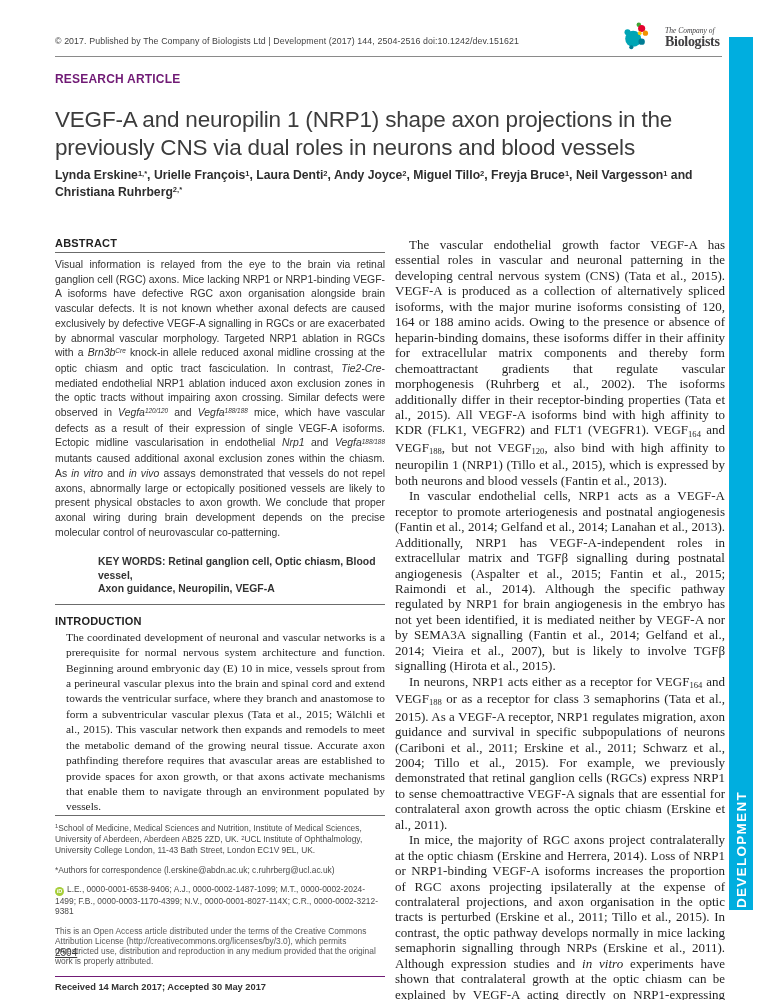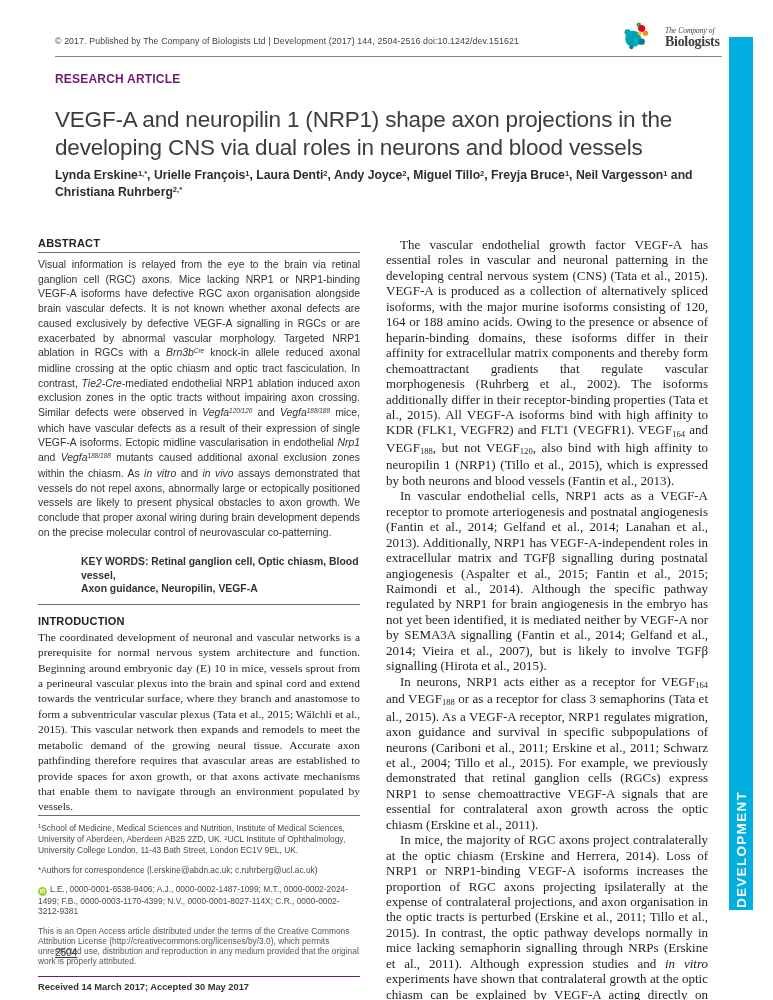--- a/index.html
+++ b/index.html
@@ -38,39 +38,39 @@
     font-size:22.5px;line-height:28px;color:#3c3c3c;
     letter-spacing:-0.2px;
   }
   .authors{
     position:absolute;left:55px;top:168px;width:680px;
     font-size:12.2px;font-weight:bold;color:#2e2e2e;line-height:15.5px;
   }
   .authors sup{font-size:0.62em;position:relative;top:-0.45em;vertical-align:baseline;}
   
   .columns{
-    position:absolute;left:38px;top:237px;width:670px;height:703px;
-    display:flex;gap:26px;
+    position:absolute;left:55px;top:237px;width:670px;height:703px;
+    display:flex;gap:10px;
   }
   .col{width:330px;display:flex;flex-direction:column;}
   .col p{margin:0;}
   
   .sec-heading{font-size:11px;font-weight:bold;color:#222;letter-spacing:0.2px;}
   .heading-rule{border:none;border-top:1px solid #6b6b6b;margin:3px 0 5px 0;width:100%;}
   .abstract-body{
     font-size:10.4px;line-height:14.7px;text-align:justify;color:#333;
   }
   .abstract-body sup,.keywords sup{font-size:0.62em;position:relative;top:-0.45em;vertical-align:baseline;}
   .keywords{
     margin-top:15px;font-size:10.4px;line-height:13.5px;font-weight:bold;color:#333;margin-left:43px;
   }
   .kw-rule{border:none;border-top:1px solid #6b6b6b;margin:8px 0 10px 0;width:100%;}
   .serif{font-family:"Liberation Serif",serif;}
   .intro-body{font-size:11.4px;line-height:15.4px;text-align:justify;color:#1f1f1f;margin-top:3px;}
-  .intro-body p{text-indent:14px;}
+  .intro-body p{text-indent:14px;margin-left:11px;}
   .intro-body p:first-child{text-indent:0;}
   
   .footnote-block{
     margin-top:auto;
     border-top:1px solid #6b6b6b;padding-top:7px;
     font-size:8.4px;line-height:10.3px;color:#4a4a4a;text-align:left;
   }
   .footnote-block p{margin:0 0 9px 0;}
   .footnote-block sup{font-size:0.7em;position:relative;top:-0.4em;vertical-align:baseline;}
   .orcid-icon{
@@ -129,21 +129,21 @@
       <span class="l2">Biologists</span>
     </span>
   </div>
 
   <div class="header-rule"></div>
 
   <div class="article-type">RESEARCH ARTICLE</div>
 
   <h1 class="title" style="margin:0;font-weight:normal;">
     <span style="display:block">VEGF-A and neuropilin 1 (NRP1) shape axon projections in the</span>
-    <span style="display:block">developing CNS via dual roles in neurons and blood vessels</span>
+    <span style="display:block">previously CNS via dual roles in neurons and blood vessels</span>
   </h1>
 
   <div class="authors">
     <span style="display:block">Lynda Erskine<sup>1,*</sup>, Urielle François<sup>1</sup>, Laura Denti<sup>2</sup>, Andy Joyce<sup>2</sup>, Miguel Tillo<sup>2</sup>, Freyja Bruce<sup>1</sup>, Neil Vargesson<sup>1</sup> and</span>
     <span style="display:block">Christiana Ruhrberg<sup>2,*</sup></span>
   </div>
 
   <div class="columns">
 
     <div class="col">

